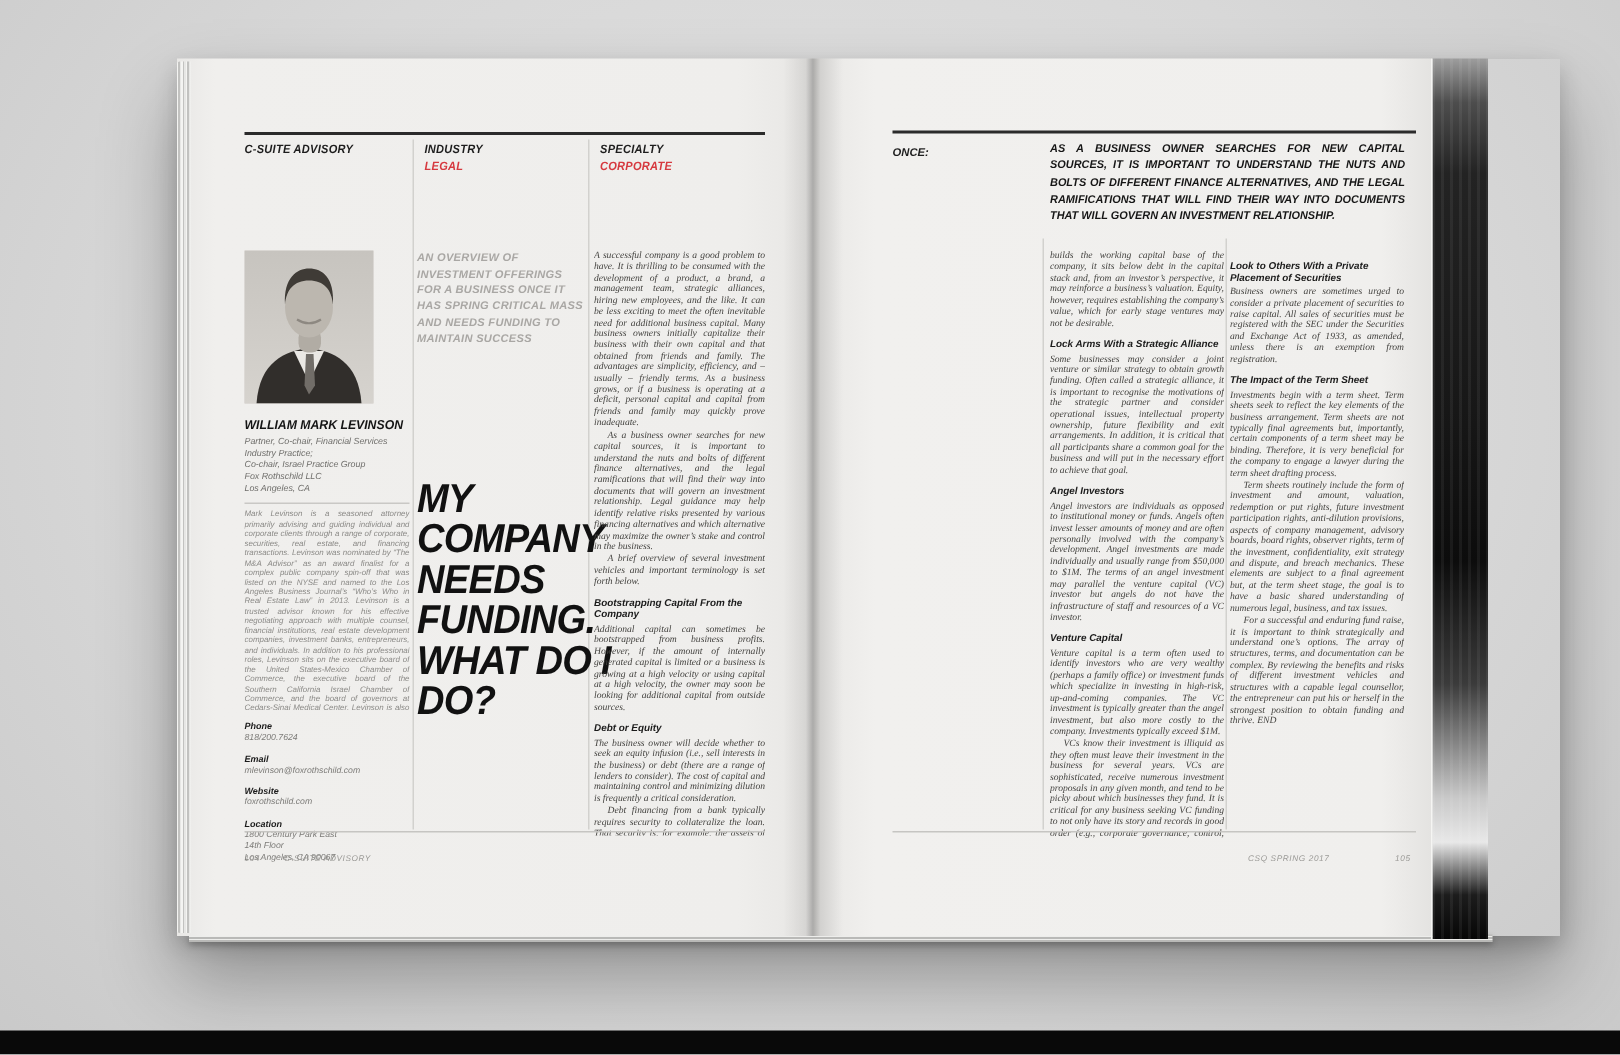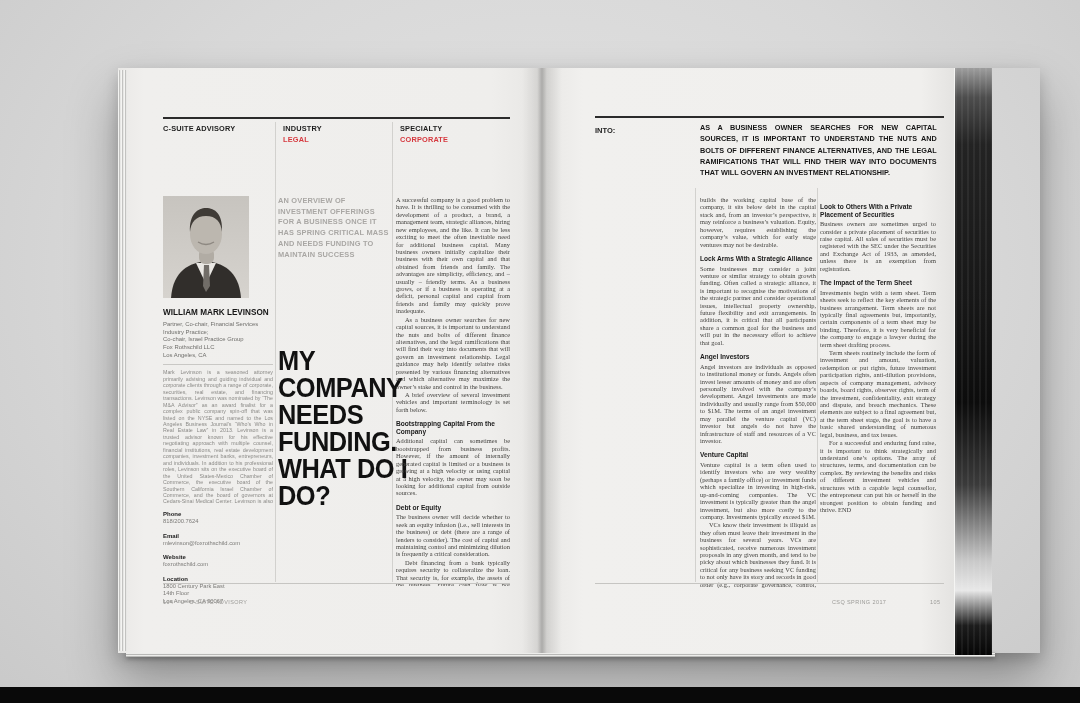--- a/index.html
+++ b/index.html
@@ -6,22 +6,23 @@
   html,body { width:1080px; height:703px; overflow:hidden; }
   body {
     font-family:"Liberation Sans", sans-serif;
     background: radial-gradient(ellipse at 50% 38%, #e3e3e3 0%, #d8d8d8 55%, #c9c9c9 100%);
     position:relative;
   }
   .scene { position:absolute; inset:0; }
   .bottom-bar { position:absolute; left:0; right:0; bottom:0; height:16px; background:#090909; }
 
   .spread {
-    position:absolute; left:118px; top:68px; width:922px; height:585px;
+    position:absolute; left:118px; top:39px; width:922px; height:585px;
     box-shadow: 0 28px 48px rgba(0,0,0,0.32), 0 6px 14px rgba(0,0,0,0.18);
+    font-style: italic;
   }
   .left-edge-stack {
     position:absolute; left:0; top:2px; bottom:2px; width:9px; z-index:5;
     background: repeating-linear-gradient(90deg,#f4f4f2 0 1px,#c2c2c0 1px 2px,#e7e7e5 2px 3px);
     border-radius:2px 0 0 2px;
   }
   .bottom-stack {
     position:absolute; left:8px; right:45px; bottom:-4px; height:5px; z-index:0;
     background: repeating-linear-gradient(0deg,#b9b9b7 0 1px,#ededeb 1px 2px);
     box-shadow:0 2px 4px rgba(0,0,0,0.25);
@@ -183,21 +184,21 @@
       <div class="rule-light" style="left:45px; width:347px; top:515px;"></div>
       <div class="footer-row" style="left:45px; top:531px;">
         <span>104</span>
         <span style="margin-left:14px;">C-SUITE ADVISORY</span>
       </div>
     </div>
 
     <div class="page page-right">
       <div class="rule-dark" style="left:53px; width:349px; top:48px;"></div>
 
-      <div class="quote-label">INTO:</div>
+      <div class="quote-label">ONCE:</div>
       <div class="quote-text">AS A BUSINESS OWNER SEARCHES FOR NEW CAPITAL SOURCES, IT IS IMPORTANT TO UNDERSTAND THE NUTS AND BOLTS OF DIFFERENT FINANCE ALTERNATIVES, AND THE LEGAL RAMIFICATIONS THAT WILL FIND THEIR WAY INTO DOCUMENTS THAT WILL GOVERN AN INVESTMENT RELATIONSHIP.</div>
 
       <div class="vrule" style="left:153px; top:120px; height:394px;"></div>
       <div class="vrule" style="left:275px; top:120px; height:394px;"></div>
 
       <div class="rp-col rp-col1">
           <div class="para">builds the working capital base of the company, it sits below debt in the capital stack and, from an investor’s perspective, it may reinforce a business’s valuation. Equity, however, requires establishing the company’s value, which for early stage ventures may not be desirable.</div>
           <div class="subhead">Lock Arms With a Strategic Alliance</div>
           <div class="para">Some businesses may consider a joint venture or similar strategy to obtain growth funding. Often called a strategic alliance, it is important to recognise the motivations of the strategic partner and consider operational issues, intellectual property ownership, future flexibility and exit arrangements. In addition, it is critical that all participants share a common goal for the business and will put in the necessary effort to achieve that goal.</div>
           <div class="subhead">Angel Investors</div>

